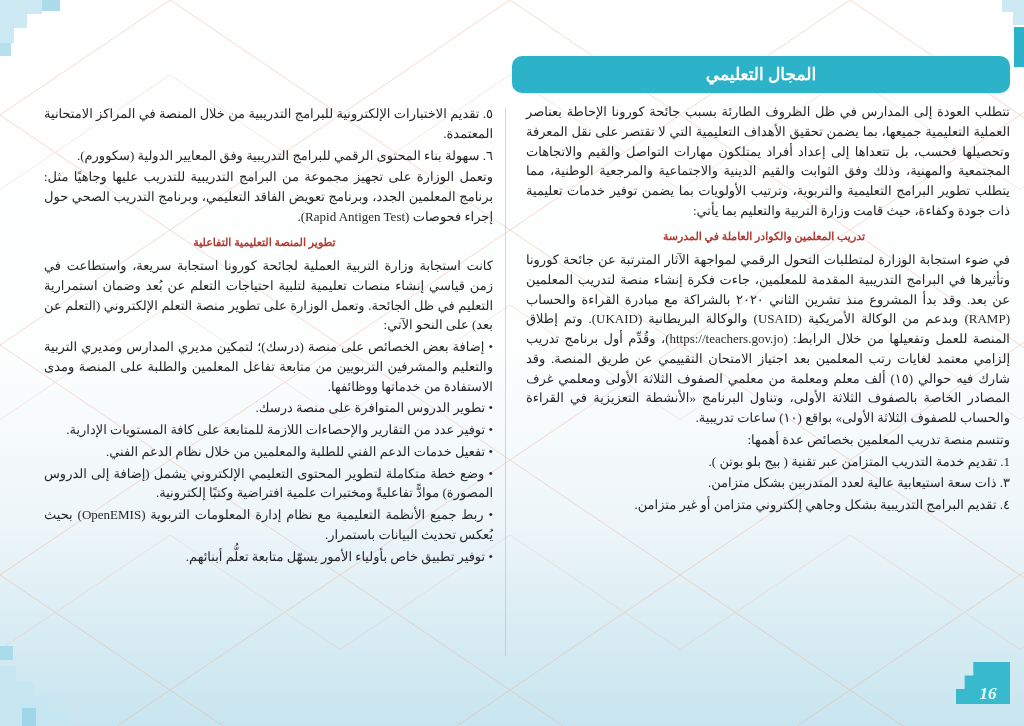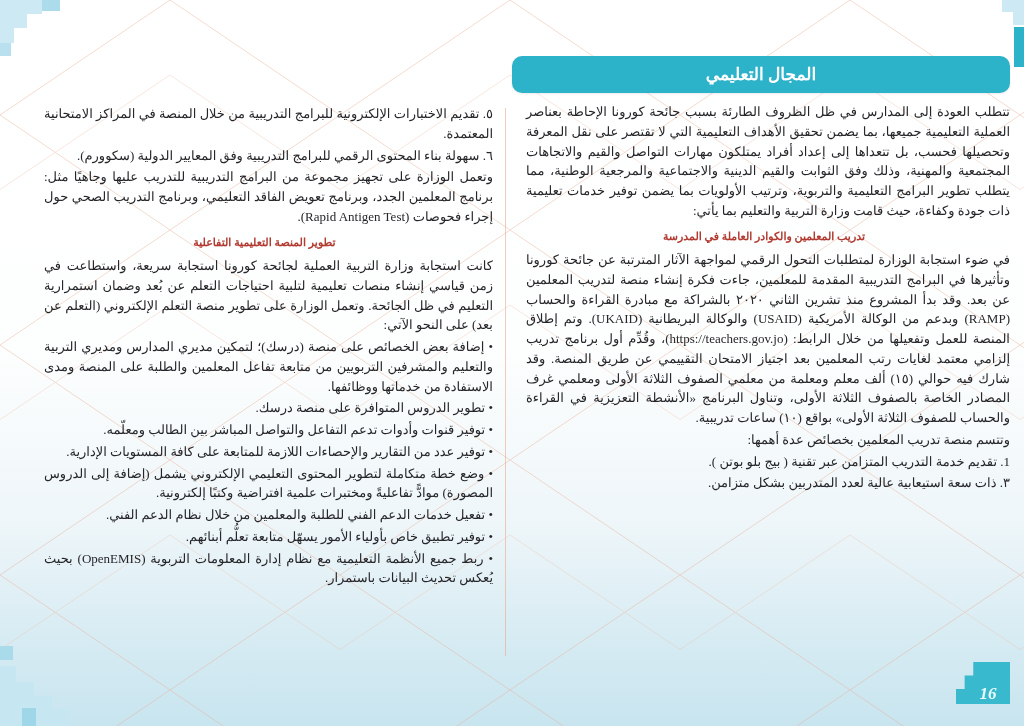--- a/index.html
+++ b/index.html
@@ -86,35 +86,35 @@
     <span class="banner-text">المجال التعليمي</span>
   </div>
 
   <div class="col col-right">
     <p class="body">تتطلب العودة إلى المدارس في ظل الظروف الطارئة بسبب جائحة كورونا الإحاطة بعناصر العملية التعليمية جميعها، بما يضمن تحقيق الأهداف التعليمية التي لا تقتصر على نقل المعرفة وتحصيلها فحسب، بل تتعداها إلى إعداد أفراد يمتلكون مهارات التواصل والقيم والاتجاهات المجتمعية والمهنية، وذلك وفق الثوابت والقيم الدينية والاجتماعية والمرجعية الوطنية، مما يتطلب تطوير البرامج التعليمية والتربوية، وترتيب الأولويات بما يضمن توفير خدمات تعليمية ذات جودة وكفاءة، حيث قامت وزارة التربية والتعليم بما يأتي:</p>
     <h3 class="red-heading">تدريب المعلمين والكوادر العاملة في المدرسة</h3>
     <p class="body">في ضوء استجابة الوزارة لمتطلبات التحول الرقمي لمواجهة الآثار المترتبة عن جائحة كورونا وتأثيرها في البرامج التدريبية المقدمة للمعلمين، جاءت فكرة إنشاء منصة لتدريب المعلمين عن بعد. وقد بدأ المشروع منذ تشرين الثاني ٢٠٢٠ بالشراكة مع مبادرة القراءة والحساب (RAMP) وبدعم من الوكالة الأمريكية (USAID) والوكالة البريطانية (UKAID). وتم إطلاق المنصة للعمل وتفعيلها من خلال الرابط: (https://teachers.gov.jo)، وقُدِّم أول برنامج تدريب إلزامي معتمد لغايات رتب المعلمين بعد اجتياز الامتحان التقييمي عن طريق المنصة. وقد شارك فيه حوالي (١٥) ألف معلم ومعلمة من معلمي الصفوف الثلاثة الأولى ومعلمي غرف المصادر الخاصة بالصفوف الثلاثة الأولى، وتناول البرنامج «الأنشطة التعزيزية في القراءة والحساب للصفوف الثلاثة الأولى» بواقع (١٠) ساعات تدريبية.</p>
     <p class="body">وتتسم منصة تدريب المعلمين بخصائص عدة أهمها:</p>
     <p class="body">1. تقديم خدمة التدريب المتزامن عبر تقنية ( بيج بلو بوتن ).</p>
     <p class="body">٣. ذات سعة استيعابية عالية لعدد المتدربين بشكل متزامن.</p>
+    <p class="body">٤. تقديم البرامج التدريبية بشكل وجاهي إلكتروني متزامن أو غير متزامن.</p>
   </div>
 
   <div class="col col-left">
     <p class="body">٥. تقديم الاختبارات الإلكترونية للبرامج التدريبية من خلال المنصة في المراكز الامتحانية المعتمدة.</p>
     <p class="body">٦. سهولة بناء المحتوى الرقمي للبرامج التدريبية وفق المعايير الدولية (سكوورم).</p>
     <p class="body">وتعمل الوزارة على تجهيز مجموعة من البرامج التدريبية للتدريب عليها وجاهيًا مثل: برنامج المعلمين الجدد، وبرنامج تعويض الفاقد التعليمي، وبرنامج التدريب الصحي حول إجراء فحوصات (Rapid Antigen Test).</p>
     <h3 class="red-heading">تطوير المنصة التعليمية التفاعلية</h3>
     <p class="body">كانت استجابة وزارة التربية العملية لجائحة كورونا استجابة سريعة، واستطاعت في زمن قياسي إنشاء منصات تعليمية لتلبية احتياجات التعلم عن بُعد وضمان استمرارية التعليم في ظل الجائحة. وتعمل الوزارة على تطوير منصة التعلم الإلكتروني (التعلم عن بعد) على النحو الآتي:</p>
     <p class="body">• إضافة بعض الخصائص على منصة (درسك)؛ لتمكين مديري المدارس ومديري التربية والتعليم والمشرفين التربويين من متابعة تفاعل المعلمين والطلبة على المنصة ومدى الاستفادة من خدماتها ووظائفها.</p>
     <p class="body">• تطوير الدروس المتوافرة على منصة درسك.</p>
-    <p class="body">• توفير قنوات وأدوات تدعم التفاعل والتواصل المباشر بين الطالب ومعلّمه.</p>
     <p class="body">• توفير عدد من التقارير والإحصاءات اللازمة للمتابعة على كافة المستويات الإدارية.</p>
+    <p class="body">• تفعيل خدمات الدعم الفني للطلبة والمعلمين من خلال نظام الدعم الفني.</p>
     <p class="body">• وضع خطة متكاملة لتطوير المحتوى التعليمي الإلكتروني يشمل (إضافة إلى الدروس المصورة) موادًّ تفاعليةً ومختبرات علمية افتراضية وكتبًا إلكترونية.</p>
-    <p class="body">• تفعيل خدمات الدعم الفني للطلبة والمعلمين من خلال نظام الدعم الفني.</p>
+    <p class="body">• ربط جميع الأنظمة التعليمية مع نظام إدارة المعلومات التربوية (OpenEMIS) بحيث يُعكس تحديث البيانات باستمرار.</p>
     <p class="body">• توفير تطبيق خاص بأولياء الأمور يسهّل متابعة تعلُّم أبنائهم.</p>
-    <p class="body">• ربط جميع الأنظمة التعليمية مع نظام إدارة المعلومات التربوية (OpenEMIS) بحيث يُعكس تحديث البيانات باستمرار.</p>
   </div>
 
   <div class="page-badge">
     <span>16</span>
   </div>
 
 </div>
 
 </body></html>

